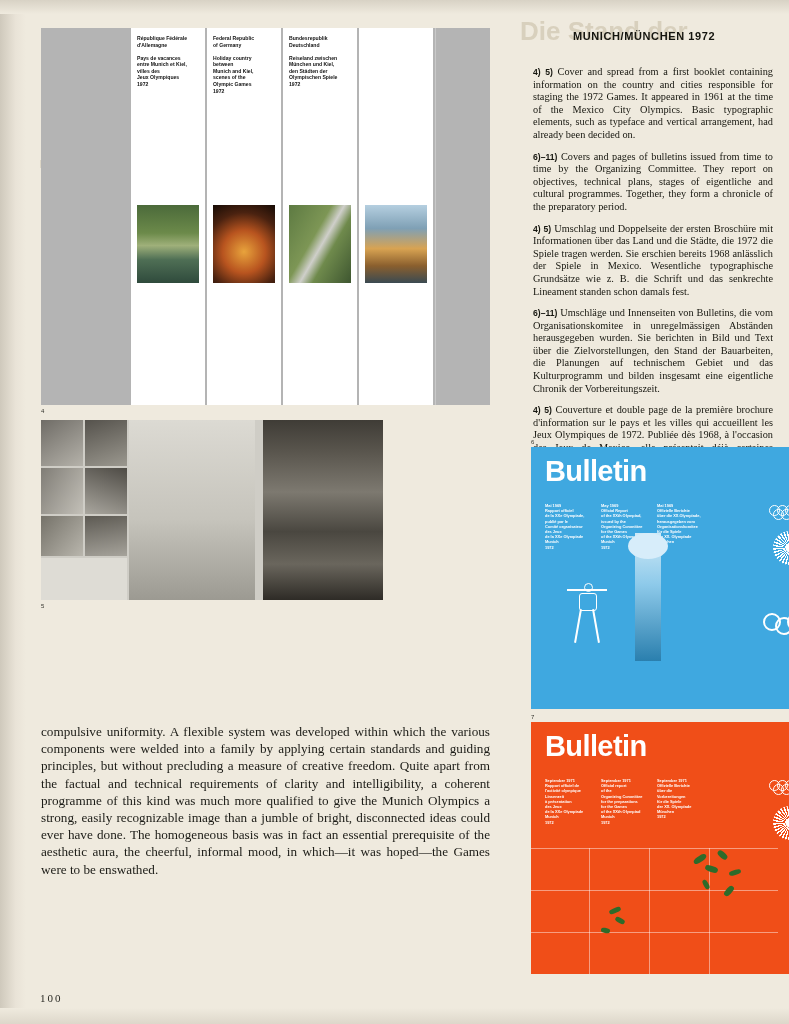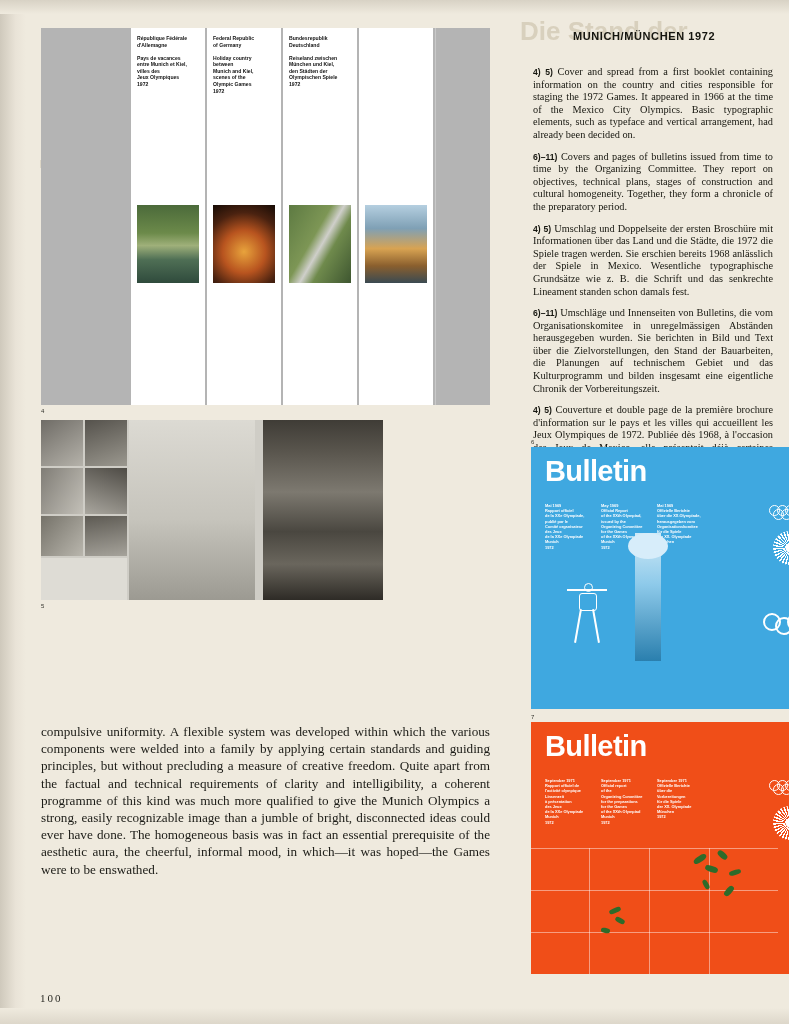--- a/index.html
+++ b/index.html
@@ -368,22 +368,22 @@
     <div class="cell" style="left:44px; top:96px; width:42px; height:40px; background:linear-gradient(170deg,#5d5a53,#a6a39b);"></div>
     <div class="cell" style="left:0; top:138px; width:86px; height:42px; background:#dedcd5;"></div>
     <div class="church"></div>
     <div class="altar"></div>
   </div>
   <div class="fignum" style="left:41px; top:603px;">5</div>
 
   <div class="running-head">MUNICH/MÜNCHEN 1972</div>
 
   <div class="rc-text">
-    <p><span class="ref">4) 5)</span><span> Cover and spread from a first booklet containing information on the country and cities responsible for staging the 1972 Games. It appeared in 1966 at the time of the Mexico City Olympics. Basic typographic elements, such as typeface and vertical arrangement, had already been decided on.</span></p>
-    <p><span class="ref">6)–11)</span><span> Covers and pages of bulletins issued from time to time by the Organizing Committee. They report on objectives, technical plans, stages of construction and cultural homogeneity. Together, they form a chronicle of the preparatory period.</span></p>
+    <p><span class="ref">4) 5)</span><span> Cover and spread from a first booklet containing information on the country and cities responsible for staging the 1972 Games. It appeared in 1961 at the time of the Mexico City Olympics. Basic typographic elements, such as typeface and vertical arrangement, had already been decided on.</span></p>
+    <p><span class="ref">6)–11)</span><span> Covers and pages of bulletins issued from time to time by the Organizing Committee. They report on objectives, technical plans, stages of eigentliche and cultural programmes. Together, they form a chronicle of the preparatory period.</span></p>
     <p><span class="ref">4) 5)</span><span> Umschlag und Doppelseite der ersten Broschüre mit Informationen über das Land und die Städte, die 1972 die Spiele tragen werden. Sie erschien bereits 1968 anlässlich der Spiele in Mexico. Wesentliche typographische Grundsätze wie z. B. die Schrift und das senkrechte Lineament standen schon damals fest.</span></p>
     <p><span class="ref">6)–11)</span><span> Umschläge und Innenseiten von Bulletins, die vom Organisationskomitee in unregelmässigen Abständen herausgegeben wurden. Sie berichten in Bild und Text über die Zielvorstellungen, den Stand der Bauarbeiten, die Planungen auf technischem Gebiet und das Kulturprogramm und bilden insgesamt eine eigentliche Chronik der Vorbereitungszeit.</span></p>
     <p><span class="ref">4) 5)</span><span> Couverture et double page de la première brochure d'information sur le pays et les villes qui accueillent les Jeux Olympiques de 1972. Publiée dès 1968, à l'occasion des Jeux de Mexico, elle présentait déjà certaines caractéristiques typographiques essentielles (caractères et ligne verticale, p.ex.).</span></p>
     <p><span class="ref">6)–11)</span><span> Couvertures et pages intérieures des bulletins illustrés que publia à intervalles irréguliers le Comité d'organisation pour exposer ses objectifs, informer de la progression des chantiers, du planning technique et du programme culturel. Ces bulletins forment une chronique vivante des préparatifs des Jeux.</span></p>
   </div>
 
   <div class="plate-num" style="left:531px; top:439px;">6</div>
   <div class="bulletin blue">
     <div class="bul-title">Bulletin</div>
     <div class="bul-num">2</div>

